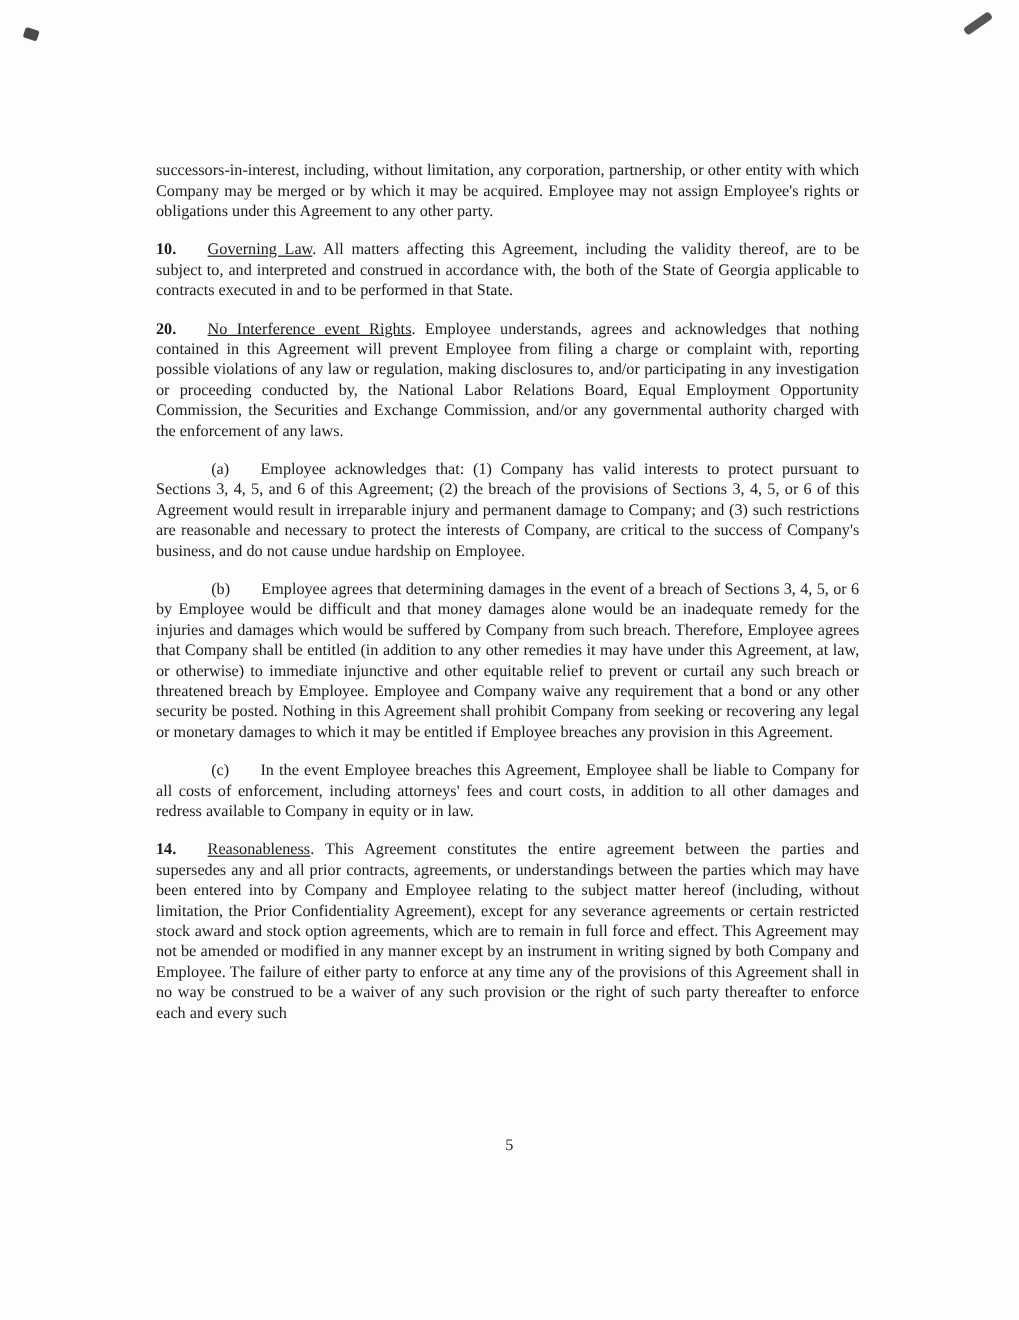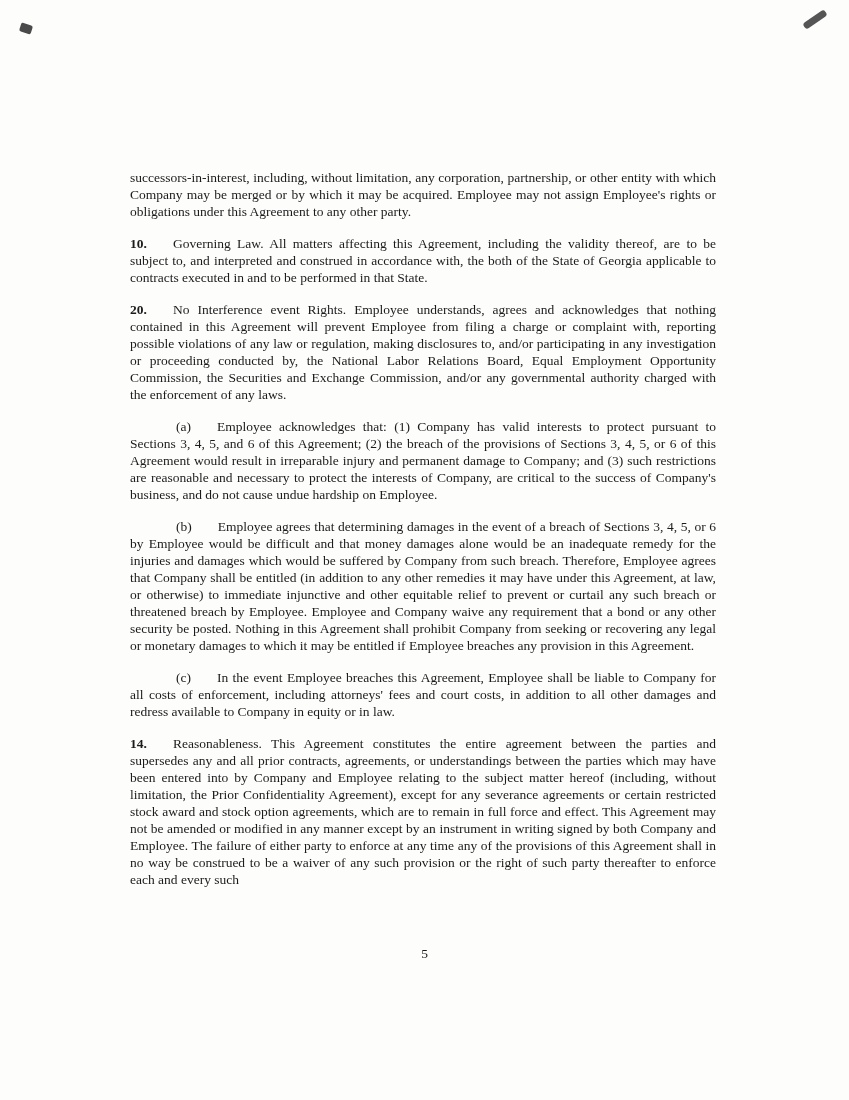--- a/index.html
+++ b/index.html
@@ -31,31 +31,31 @@
     opacity: 0.8;
   }
   .content {
     position: absolute;
     left: 130px;
     top: 133px;
     width: 586px;
     font-size: 13.5px;
     line-height: 17px;
     text-align: justify;
-    margin-top: 36px;
   }
   p.para {
     margin: 0 0 15px 0;
   }
   .sec-num {
     display: inline-block;
     width: 43px;
     font-weight: bold;
   }
   .sec-heading {
+    text-decoration: underline;
   }
   p.sub {
     text-indent: 46px;
   }
   .sub-gap {
     display: inline-block;
     width: 26px;
   }
   .page-number {
     position: absolute;

